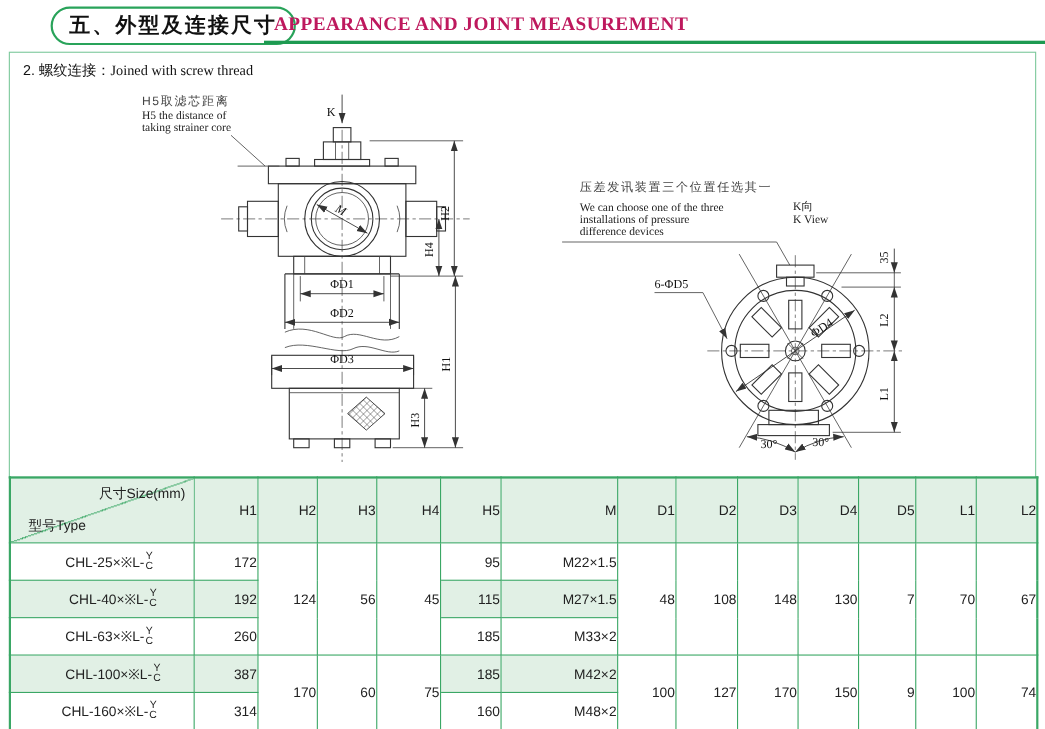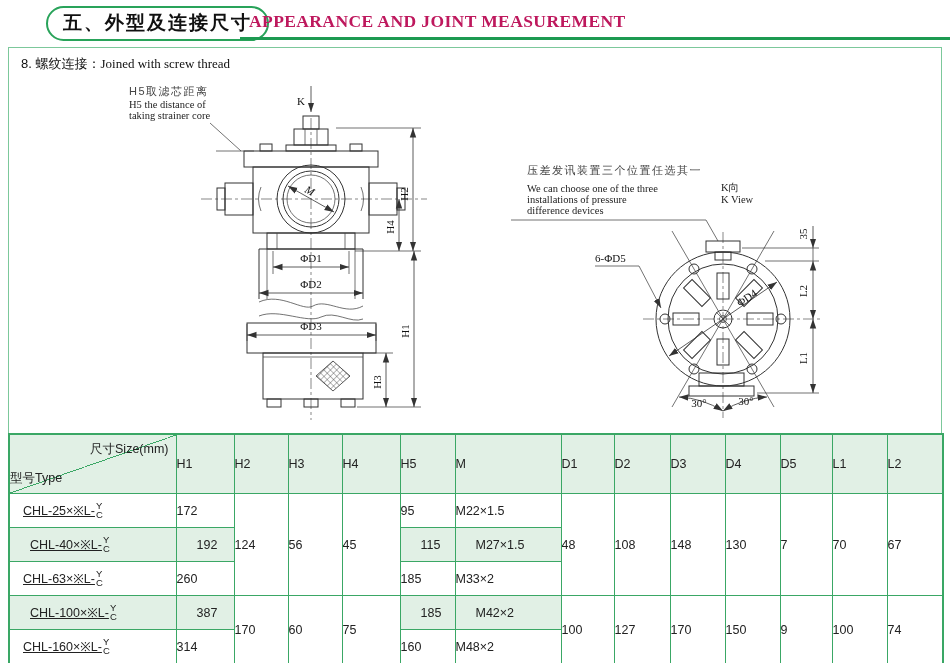--- a/index.html
+++ b/index.html
@@ -30,49 +30,49 @@
   .dim{stroke:#333;stroke-width:.8;fill:none;}
   text.dlab{font:11px "Liberation Serif",serif;fill:#111;}
   text.mlab{font:italic 11px "Liberation Serif",serif;fill:#111;}
   text.note{font:10.5px "Liberation Serif",serif;fill:#222;}
   text.notezh{font:11px "Liberation Sans",sans-serif;fill:#444;letter-spacing:1.5px;}
 
   
   #tblwrap{position:absolute;left:8px;top:433px;}
   table{border-collapse:collapse;table-layout:fixed;width:934px;font-size:12.5px;color:#222;
         border:2px solid #3aa765;}
-  th,td{border:1px solid #3aa765;text-align:left;padding:0;background:#fff;height:33px;
+  th,td{border:1px solid #3aa765;text-align:right;padding:0;background:#fff;height:33px;
         font-weight:normal;overflow:hidden;}
   th{height:58px;background:#e1f0e5;}
-  td.model{text-align:left;padding-left:13px;white-space:nowrap;text-decoration:underline;}
+  td.model{text-align:center;padding-left:13px;white-space:nowrap;}
   tr.hl td.own{background:#e1f0e5;padding-left:20px;}
   .stk{display:inline-flex;flex-direction:column;font-size:9.5px;line-height:9px;
        vertical-align:middle;margin-top:-3px;margin-left:1px;}
   #corner{position:relative;background-color:#e1f0e5;
     background-image:linear-gradient(to bottom right,
       rgba(0,0,0,0) 49.6%, #3aa765 49.6%, #3aa765 50.45%, rgba(0,0,0,0) 50.45%);}
   #corner .c-top{position:absolute;right:7px;top:6px;font-size:12.5px;}
-  #corner .c-bot{position:absolute;left:0;bottom:6px;font-size:12.5px;}
+  #corner .c-bot{position:absolute;left:16px;bottom:6px;font-size:12.5px;}
 </style>
 </head>
 <body>
 
 <div id="page">
 
   <div id="hdr">
     <div id="capsule">
       <span>五、外型及连接尺寸</span>
     </div>
     <div id="title-en">APPEARANCE AND JOINT MEASUREMENT</div>
     <div id="underline"></div>
   </div>
 
   <div id="box">
     <div id="subtitle">
-      <span>8. 螺纹连接：</span><span class="en">Joined with screw thread</span>
+      <span>2. 螺纹连接：</span><span class="en">Joined with screw thread</span>
     </div>
 
     <svg id="draw" width="932" height="386" viewBox="0 0 932 386" xmlns="http://www.w3.org/2000/svg">
       <defs>
         <marker id="ahe" markerWidth="11" markerHeight="8" refX="9.5" refY="4" orient="auto" markerUnits="userSpaceOnUse">
           <path d="M0,0.8 L9.5,4 L0,7.2 Z" fill="#333"></path>
         </marker>
         <marker id="ahs" markerWidth="11" markerHeight="8" refX="9.5" refY="4" orient="auto-start-reverse" markerUnits="userSpaceOnUse">
           <path d="M0,0.8 L9.5,4 L0,7.2 Z" fill="#333"></path>
         </marker>

